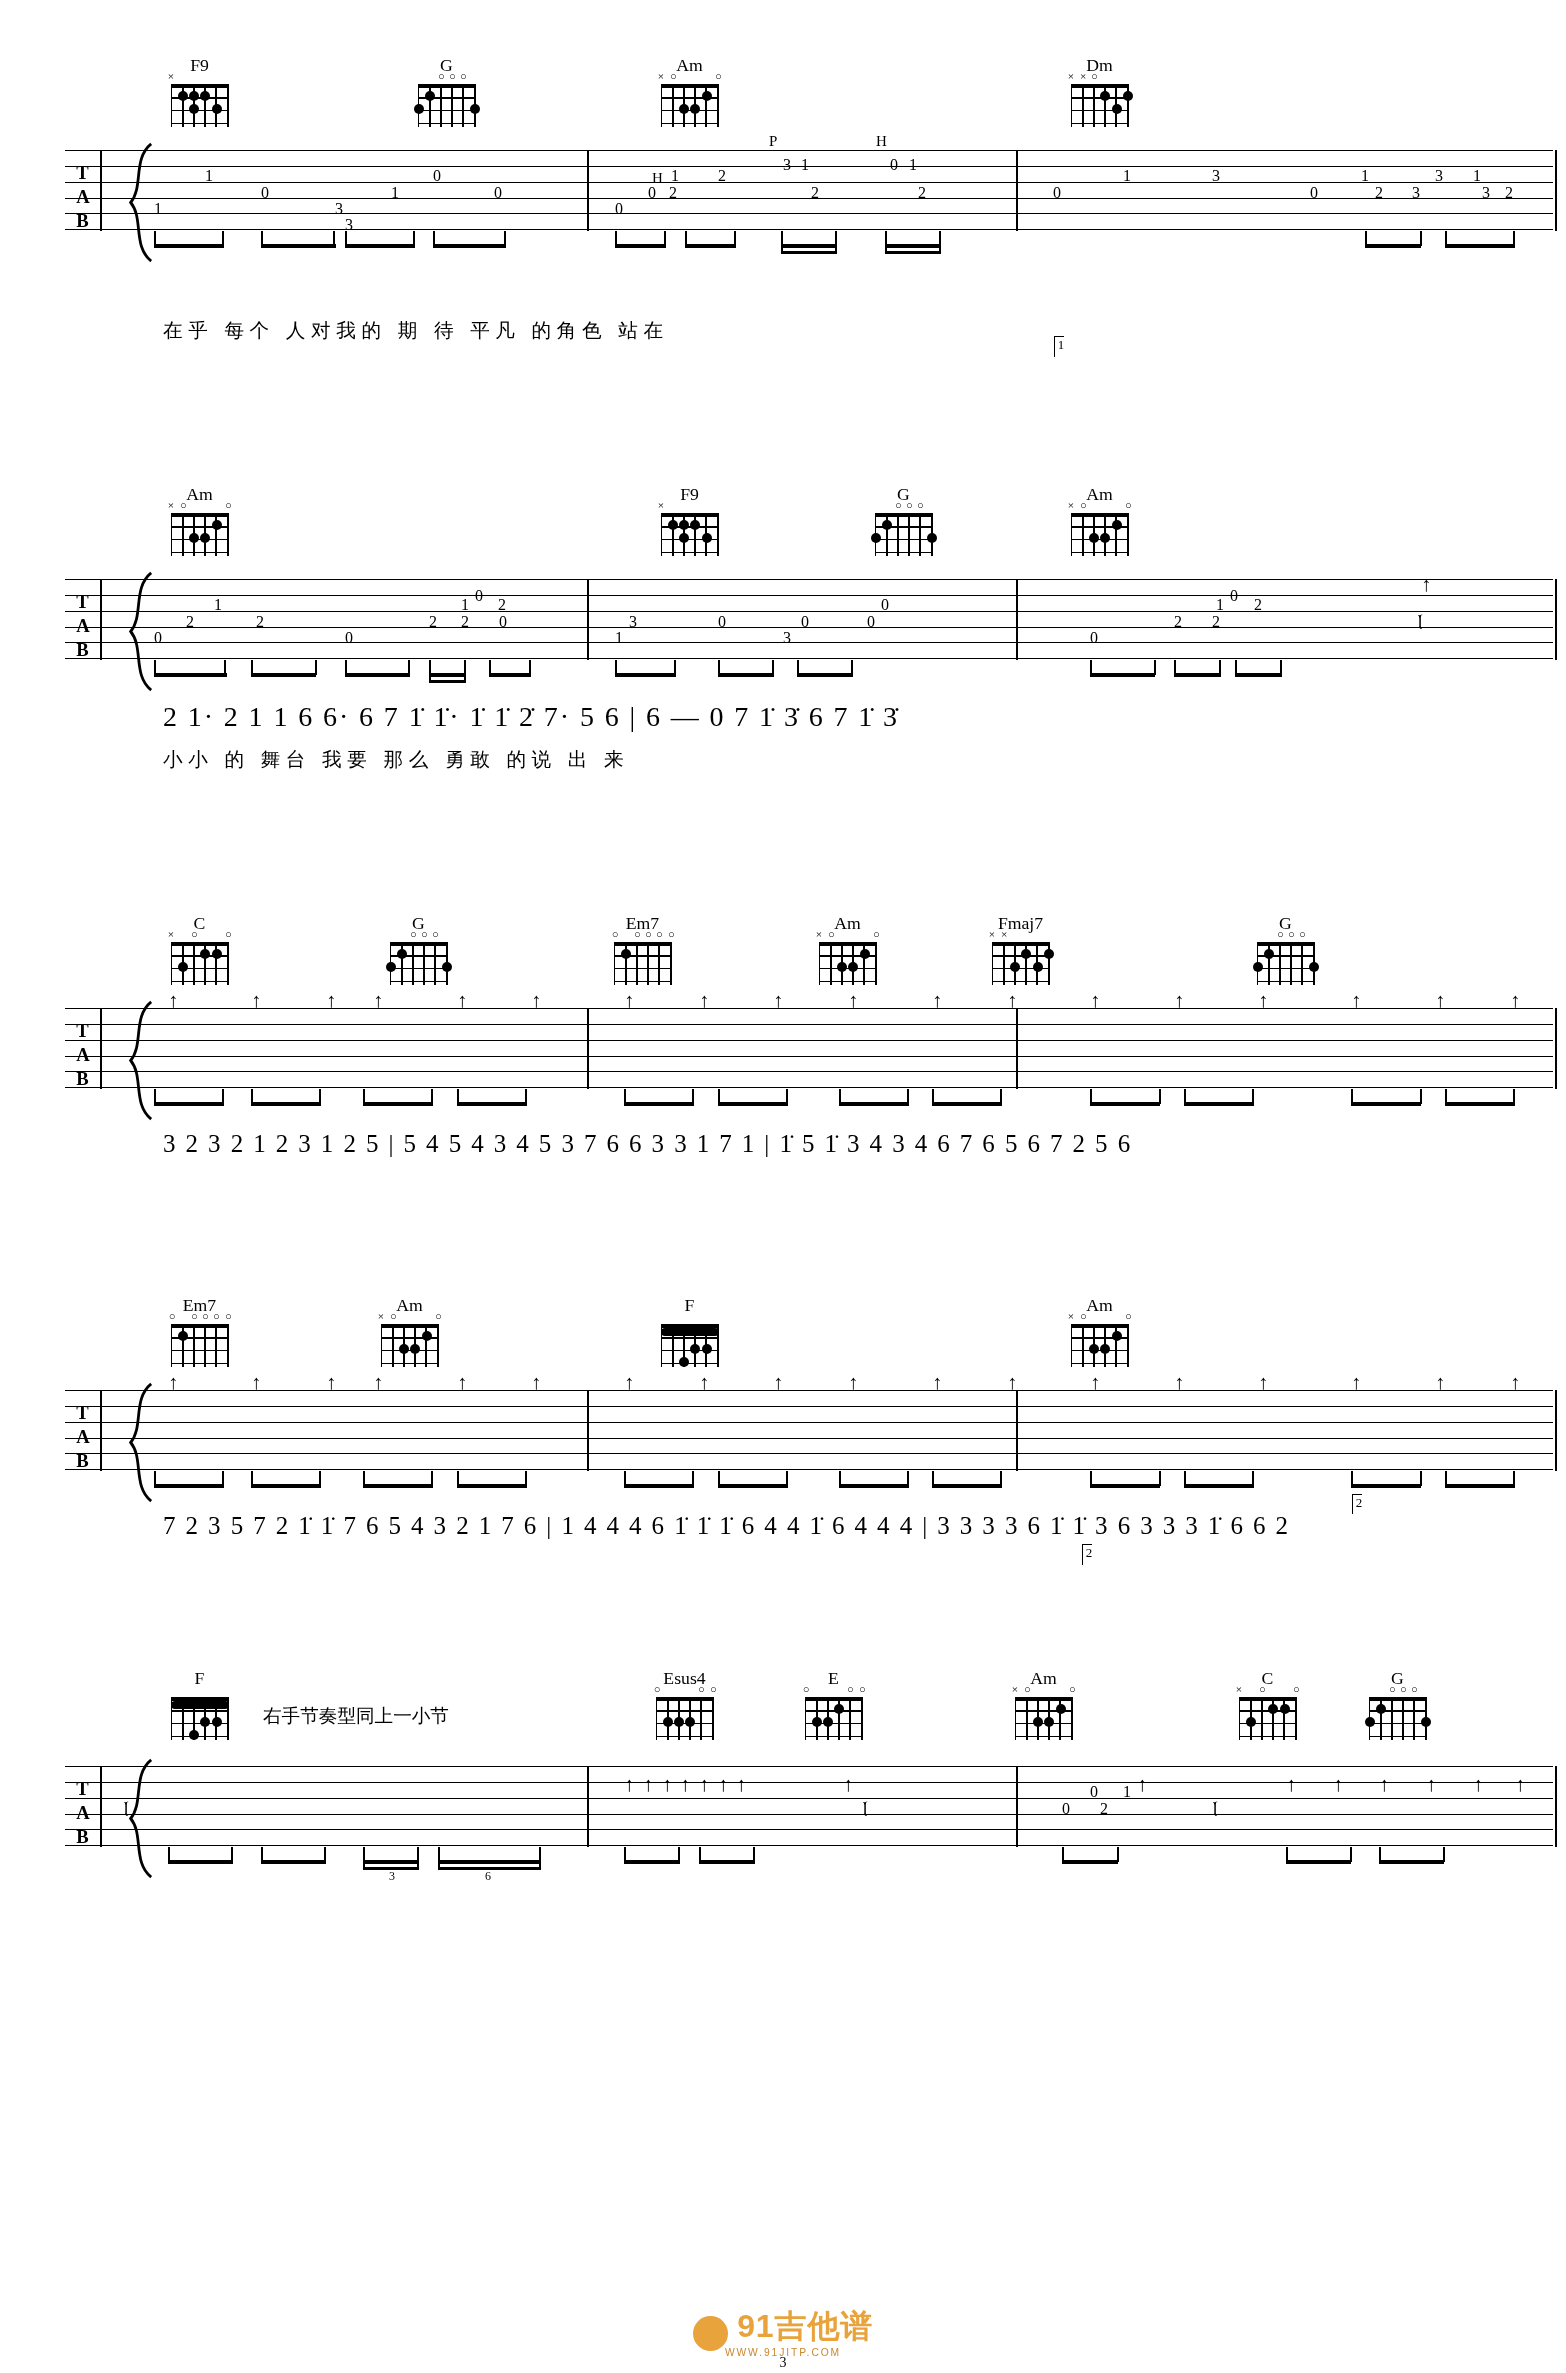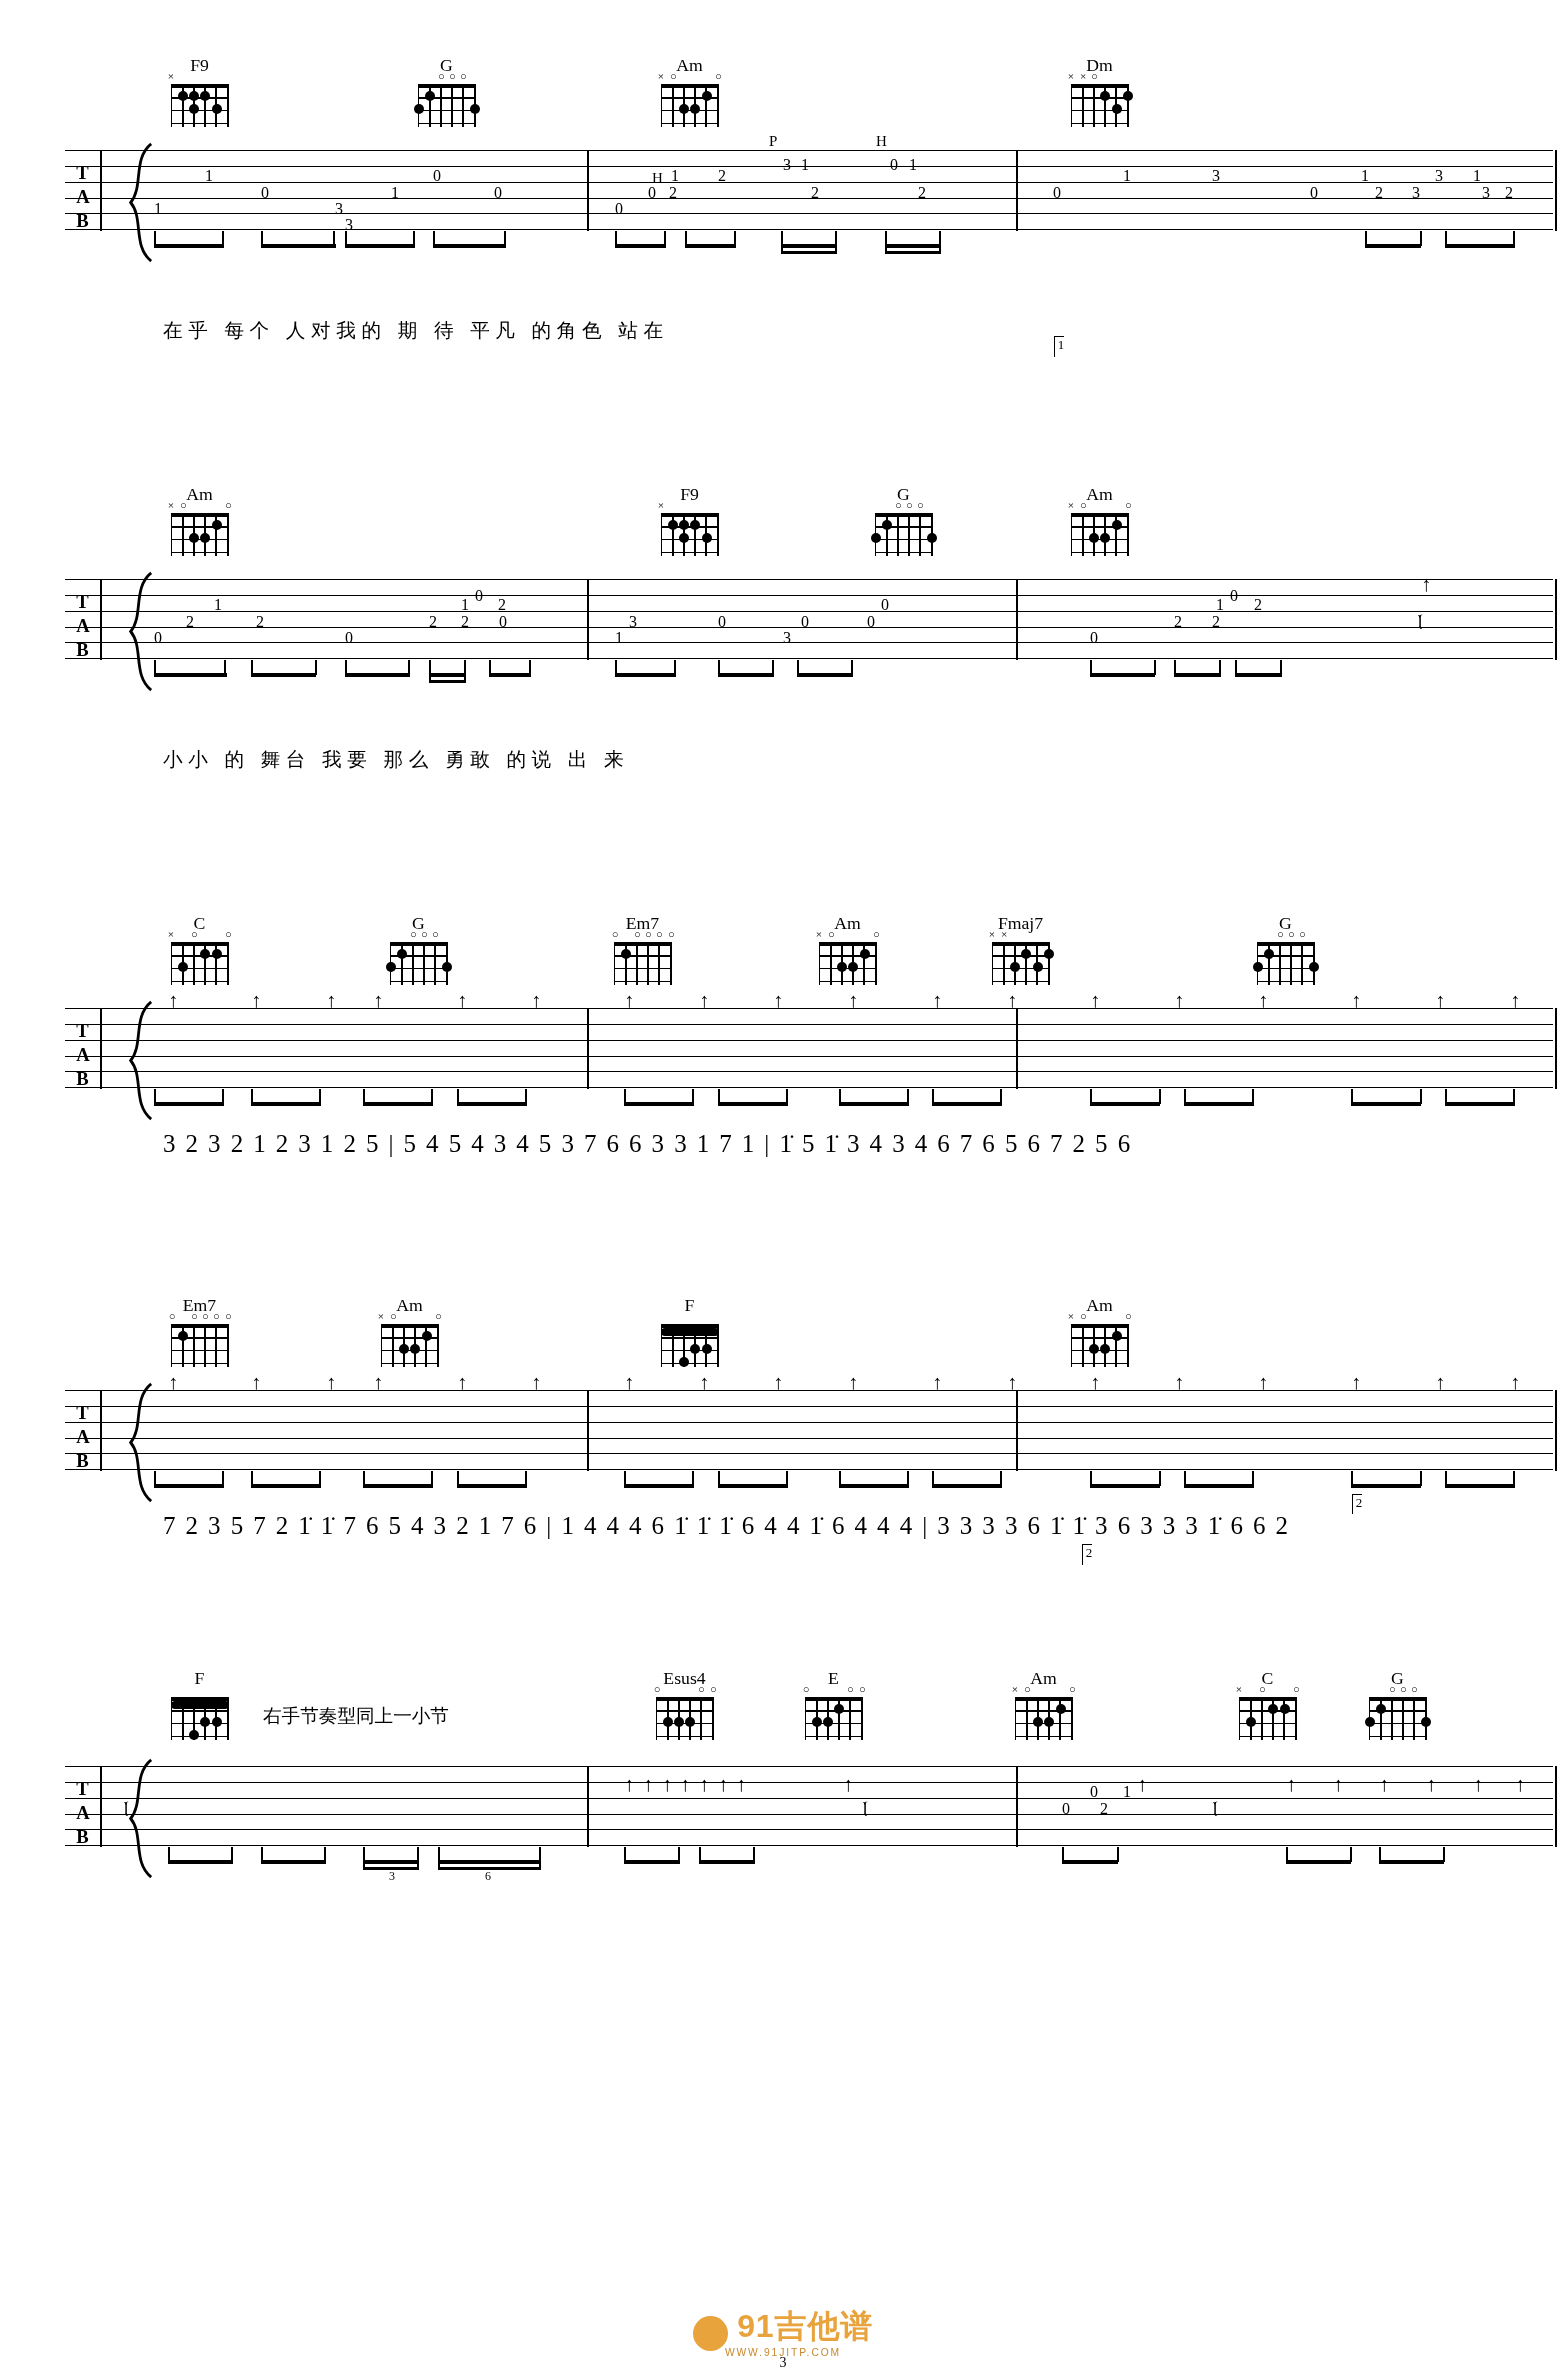--- a/index.html
+++ b/index.html
@@ -403,20 +403,21 @@
         <div class="beam" style="left:1109px;top:13px;width:47px;"></div>
         <div class="stem" style="left:1109px;top:0;height:15px;"></div>
           <div class="stem" style="left:1154px;top:0;height:15px;"></div>
         <div class="beam" style="left:1170px;top:13px;width:47px;"></div>
         <div class="stem" style="left:1170px;top:0;height:15px;"></div>
           <div class="stem" style="left:1215px;top:0;height:15px;"></div>
       </div>
     </div>
 
     <div class="notation" style="height:93px;">
+      <div class="jianpu" style="left:23px;top:9.3px;">2 1· 2 1 1 6 6·    6 7 1̇ 1̇· 1̇ 1̇ 2̇ 7· 5 6 | 6 —  0 7 1̇ 3̇ 6 7 1̇ 3̇</div>
       <div class="lyric" style="left:23px;top:54px;text-align:center;">小小 的 舞台      我要 那么 勇敢 的说 出 来</div>
     </div>
   </div>
 
   <div class="system" style="position:absolute;left:0;top:914px;">
     <div class="chord-row" style="width:1566px;">
       <div class="chord" style="left:163px;">
         <div class="name">C</div>
         <div class="grid">
             <div class="nut"></div>

